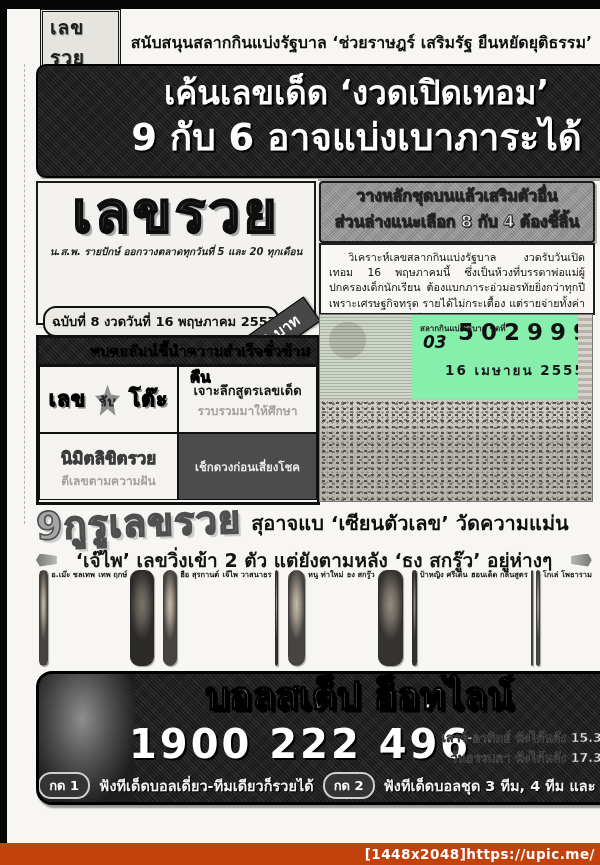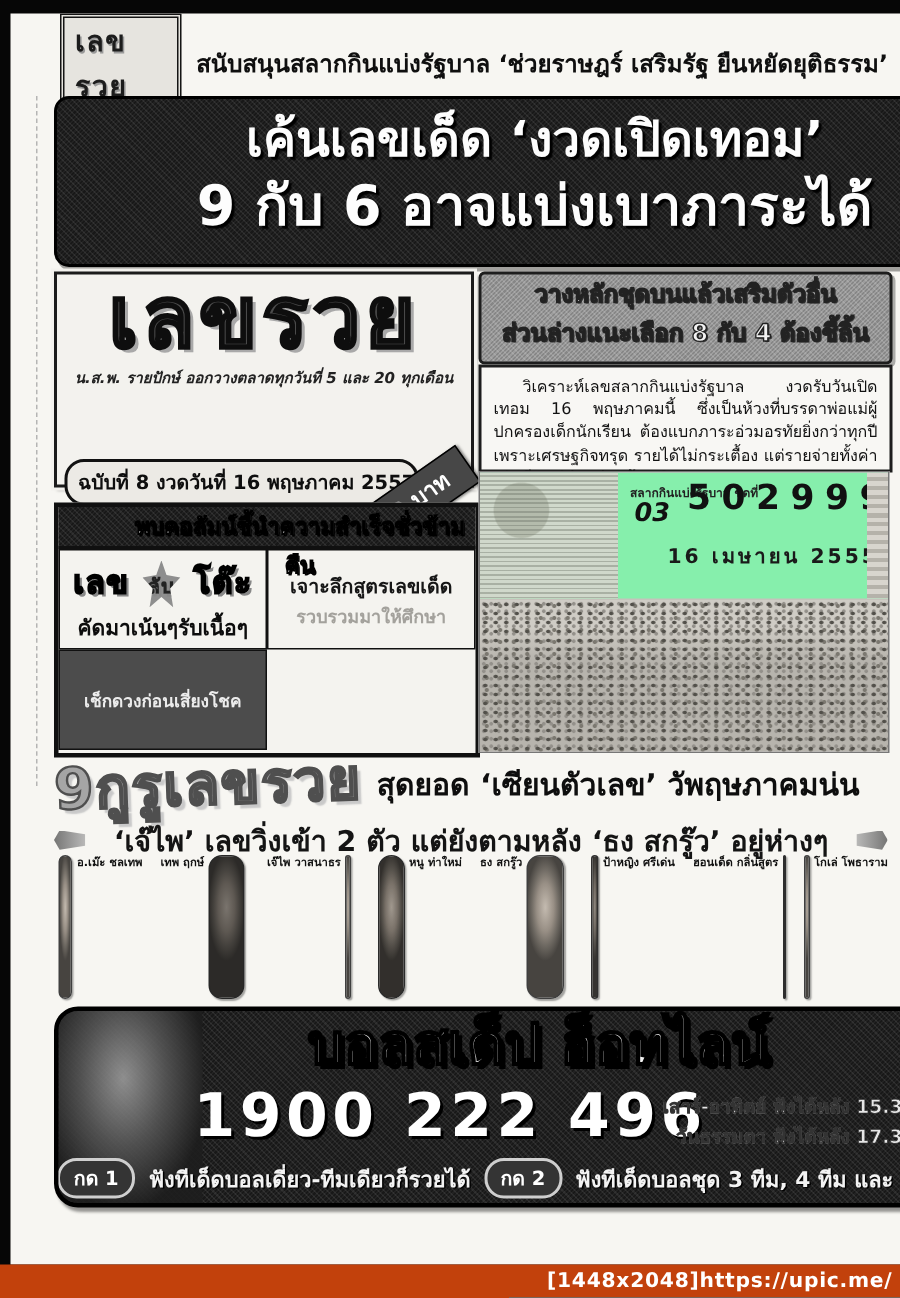--- a/index.html
+++ b/index.html
@@ -117,25 +117,28 @@
 
     <div class="promo-box">
       <div class="promo-header noise-dark">พบคอลัมน์ชี้นำความสำเร็จชั่วข้ามคืน</div>
       <div class="promo-grid">
         <div class="promo-cell">
           <div class="t-lektob">
             <span>เลข</span>
             <span class="star">ลับ</span>
             <span>โต๊ะ</span>
           </div>
-          <div class="sub-bold">คัดมาเน้นๆรับเนื้อๆ</div>
         </div>
         <div class="promo-cell">
           <div class="t-formula">เจาะลึกสูตรเลขเด็ด</div>
           <div class="sub-gray">รวบรวมมาให้ศึกษา</div>
+        </div>
+        <div class="promo-cell">
+          <div class="t-dream">นิมิตลิขิตรวย</div>
+          <div class="sub-gray">ตีเลขตามความฝัน</div>
         </div>
         <div class="promo-cell cell-dark noise-dark">
           <div class="sub-light">เช็กดวงก่อนเสี่ยงโชค</div>
         </div>
       </div>
     </div>
 
     <div class="story-headline noise-gray">
       <div>วางหลักชุดบนแล้วเสริมตัวอื่น</div>
       <div>ส่วนล่างแนะเลือก 8 กับ 4 ต้องชี้ลิ้น</div>
@@ -151,38 +154,43 @@
         <div class="ticket-set">03</div>
         <div class="ticket-number">502999</div>
         <div class="ticket-date">16 เมษายน 2555</div>
         <div class="ticket-edge"></div>
       </div>
       <div class="crowd"></div>
     </div>
 
     <div class="gurus-head">
       <span class="gurus-logo">9กูรูเลขรวย</span>
-      <span class="gurus-headline">สุดยอด ‘เซียนตัวเลข’ วัพฤษภาคมน่น</span>
+      <span class="gurus-headline">สุอาจแบ ‘เซียนตัวเลข’ วัดความแม่น</span>
     </div>
     <div class="gurus-subrow">
       <span class="ribbon"></span>
       <span class="gurus-subheadline">‘เจ๊ไพ’ เลขวิ่งเข้า 2 ตัว แต่ยังตามหลัง ‘ธง สกรู๊ว’ อยู่ห่างๆ</span>
       <span class="ribbon r"></span>
     </div>
 
     <div class="portraits">
       <div class="guru">
         <div class="cap"></div>
         <div class="photo"></div>
         <div class="cap">อ.เม๊ะ ชลเทพ</div>
       </div>
       <div class="guru">
         <div class="cap">เทพ ฤกษ์</div>
         <div class="photo"></div>
         <div class="cap"></div>
+      </div>
+      <div class="guru">
+        <div class="cap"></div>
+        <div class="photo"></div>
+        <div class="cap">ฮือ สุรกานต์</div>
       </div>
       <div class="guru">
         <div class="cap">เจ๊ไพ วาสนาธร</div>
         <div class="photo"></div>
         <div class="cap"></div>
       </div>
       <div class="guru">
         <div class="cap"></div>
         <div class="photo"></div>
         <div class="cap">หนู ท่าใหม่</div>

